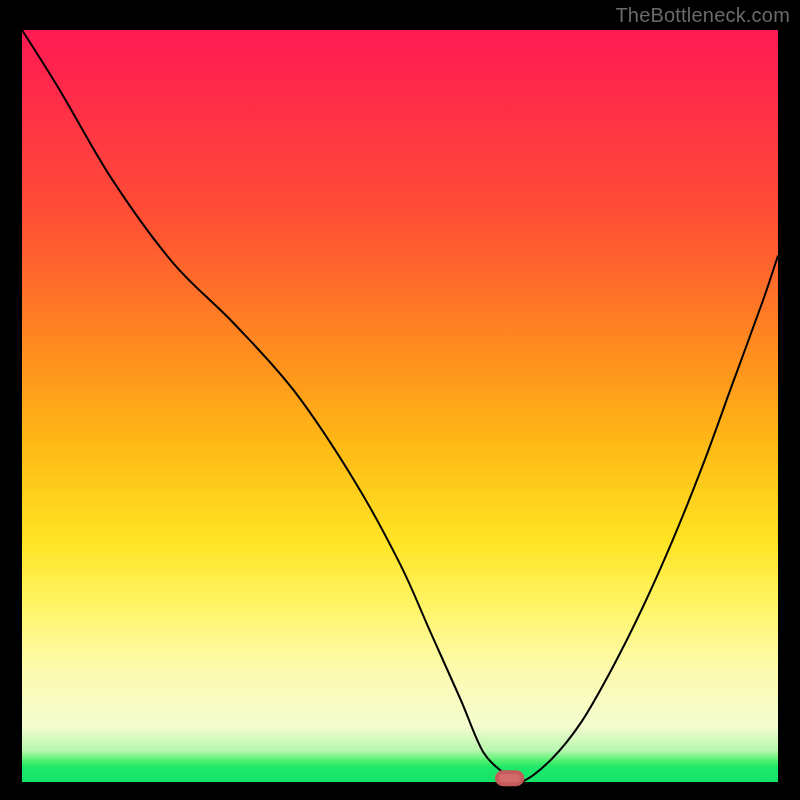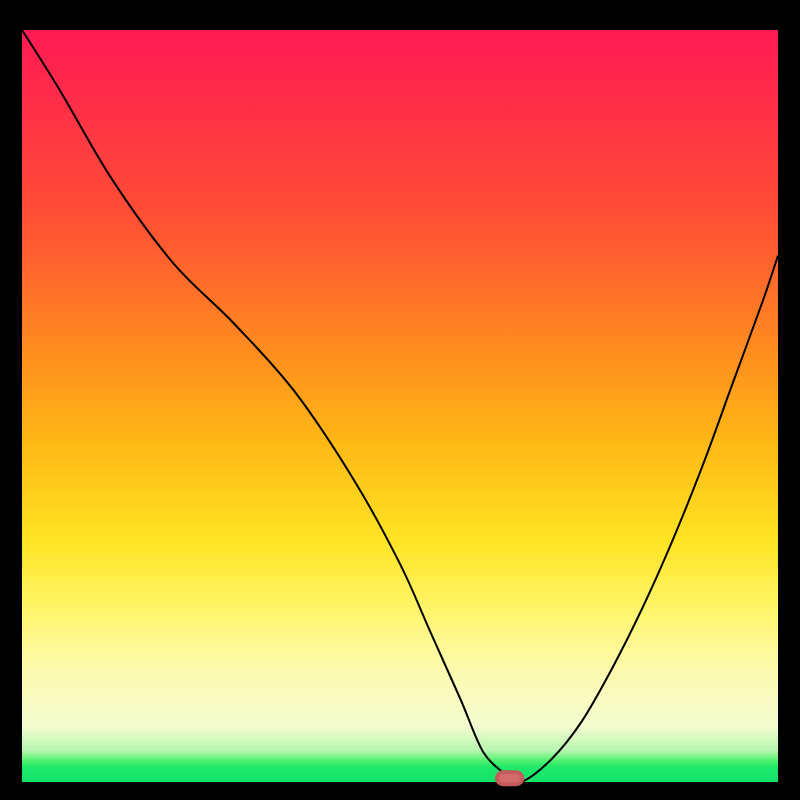--- a/index.html
+++ b/index.html
@@ -66,20 +66,21 @@
     fill: #d36b6b;
     stroke: #c45a5a;
     stroke-width: 0.5;
   }
 </style>
 </head>
 <body>
 
 <div class="frame">
 
+  <div class="watermark">TheBottleneck.com</div>
 
   <div class="plot-wrap">
     <div class="gradient"></div>
 
     <svg class="curve" viewBox="0 0 100 100" preserveAspectRatio="none">
       <path d="M 0 0 C 0.8333333333333334 1.3333333333333333, 3 4.666666666666666, 5 8 C 7 11.333333333333334, 9.5 16.166666666666668, 12 20 C 14.5 23.833333333333332, 17.333333333333332 27.833333333333332, 20 31 C 22.666666666666668 34.166666666666664, 25.333333333333332 36.166666666666664, 28 39 C 30.666666666666668 41.833333333333336, 33.333333333333336 44.5, 36 48 C 38.666666666666664 51.5, 41.666666666666664 56.166666666666664, 44 60 C 46.333333333333336 63.833333333333336, 48.333333333333336 67.66666666666667, 50 71 C 51.666666666666664 74.33333333333333, 52.666666666666664 77, 54 80 C 55.333333333333336 83, 56.833333333333336 86.33333333333333, 58 89 C 59.166666666666664 91.66666666666667, 60 94.33333333333333, 61 96 C 62 97.66666666666667, 63.166666666666664 98.33333333333333, 64 99 C 64.83333333333333 99.66666666666667, 65 100.33333333333333, 66 100 C 67 99.66666666666667, 68.66666666666667 98.33333333333333, 70 97 C 71.33333333333333 95.66666666666667, 72.66666666666667 94, 74 92 C 75.33333333333333 90, 76.66666666666667 87.5, 78 85 C 79.33333333333333 82.5, 80.66666666666667 79.83333333333333, 82 77 C 83.33333333333333 74.16666666666667, 84.66666666666667 71.16666666666667, 86 68 C 87.33333333333333 64.83333333333333, 88.66666666666667 61.5, 90 58 C 91.33333333333333 54.5, 92.66666666666667 50.666666666666664, 94 47 C 95.33333333333333 43.333333333333336, 97 38.833333333333336, 98 36 C 99 33.166666666666664, 99.66666666666667 31, 100 30" fill="none" stroke="#000000" stroke-width="2" vector-effect="non-scaling-stroke"></path>
       <rect class="marker" x="62.8" y="98.7" width="3.4" height="1.6" rx="0.8" ry="0.8"></rect>
     </svg>
   </div>
 

